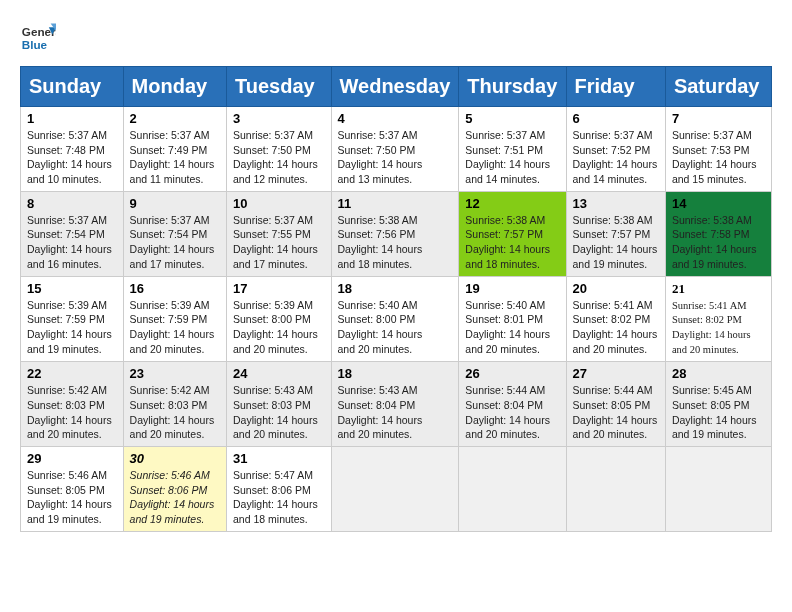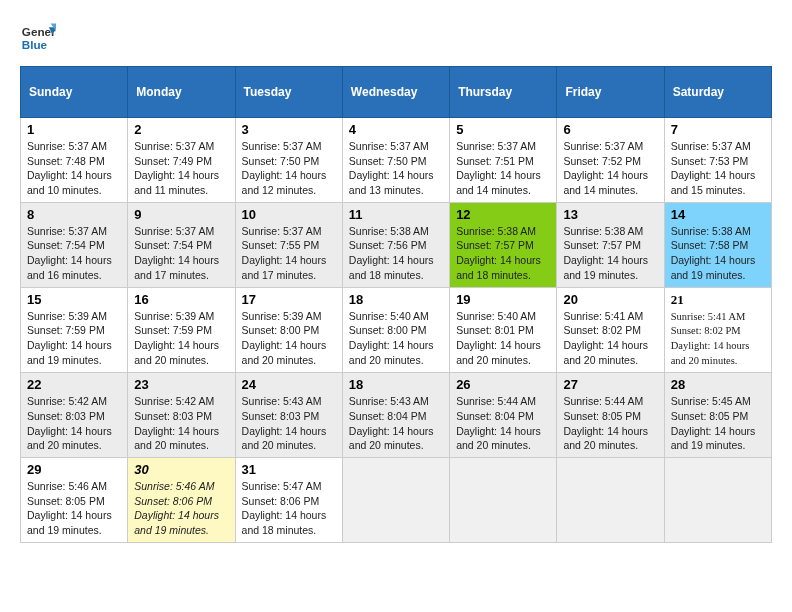--- a/index.html
+++ b/index.html
@@ -38,23 +38,23 @@
       color: #333;
     }
     .calendar-table {
       width: 100%;
       border-collapse: collapse;
       border: 1px solid #ccc;
     }
     .calendar-table th {
       background-color: #2970b8;
       color: #fff;
-      padding: 18px 8px;
+      padding: 8px 8px;
       text-align: left;
-      font-size: 12px;
+      font-size: 20px;
       border: 1px solid #1a5a9a;
     }
     .calendar-table td {
       border: 1px solid #ccc;
       vertical-align: top;
       padding: 4px 6px;
       font-size: 11px;
       height: 80px;
       background: #fff;
       width: calc(100% / 7);
@@ -198,21 +198,21 @@
 Daylight: 14 hours
 and 18 minutes.</div>
         </td>
         <td style="background-color: rgb(236, 236, 236);">
           <span class="day-number">13</span>
           <div class="day-info" style="white-space: pre-line;">Sunrise: 5:38 AM
 Sunset: 7:57 PM
 Daylight: 14 hours
 and 19 minutes.</div>
         </td>
-        <td style="background-color: #7dd3fc;">
+        <td style="background-color: #15803d;">
           <span class="day-number">14</span>
           <div class="day-info" style="white-space: pre-line;">Sunrise: 5:38 AM
 Sunset: 7:58 PM
 Daylight: 14 hours
 and 19 minutes.</div>
         </td>
       </tr>
       <tr>
         <td style="background-color: rgb(255, 255, 255);">
           <span class="day-number">15</span>

